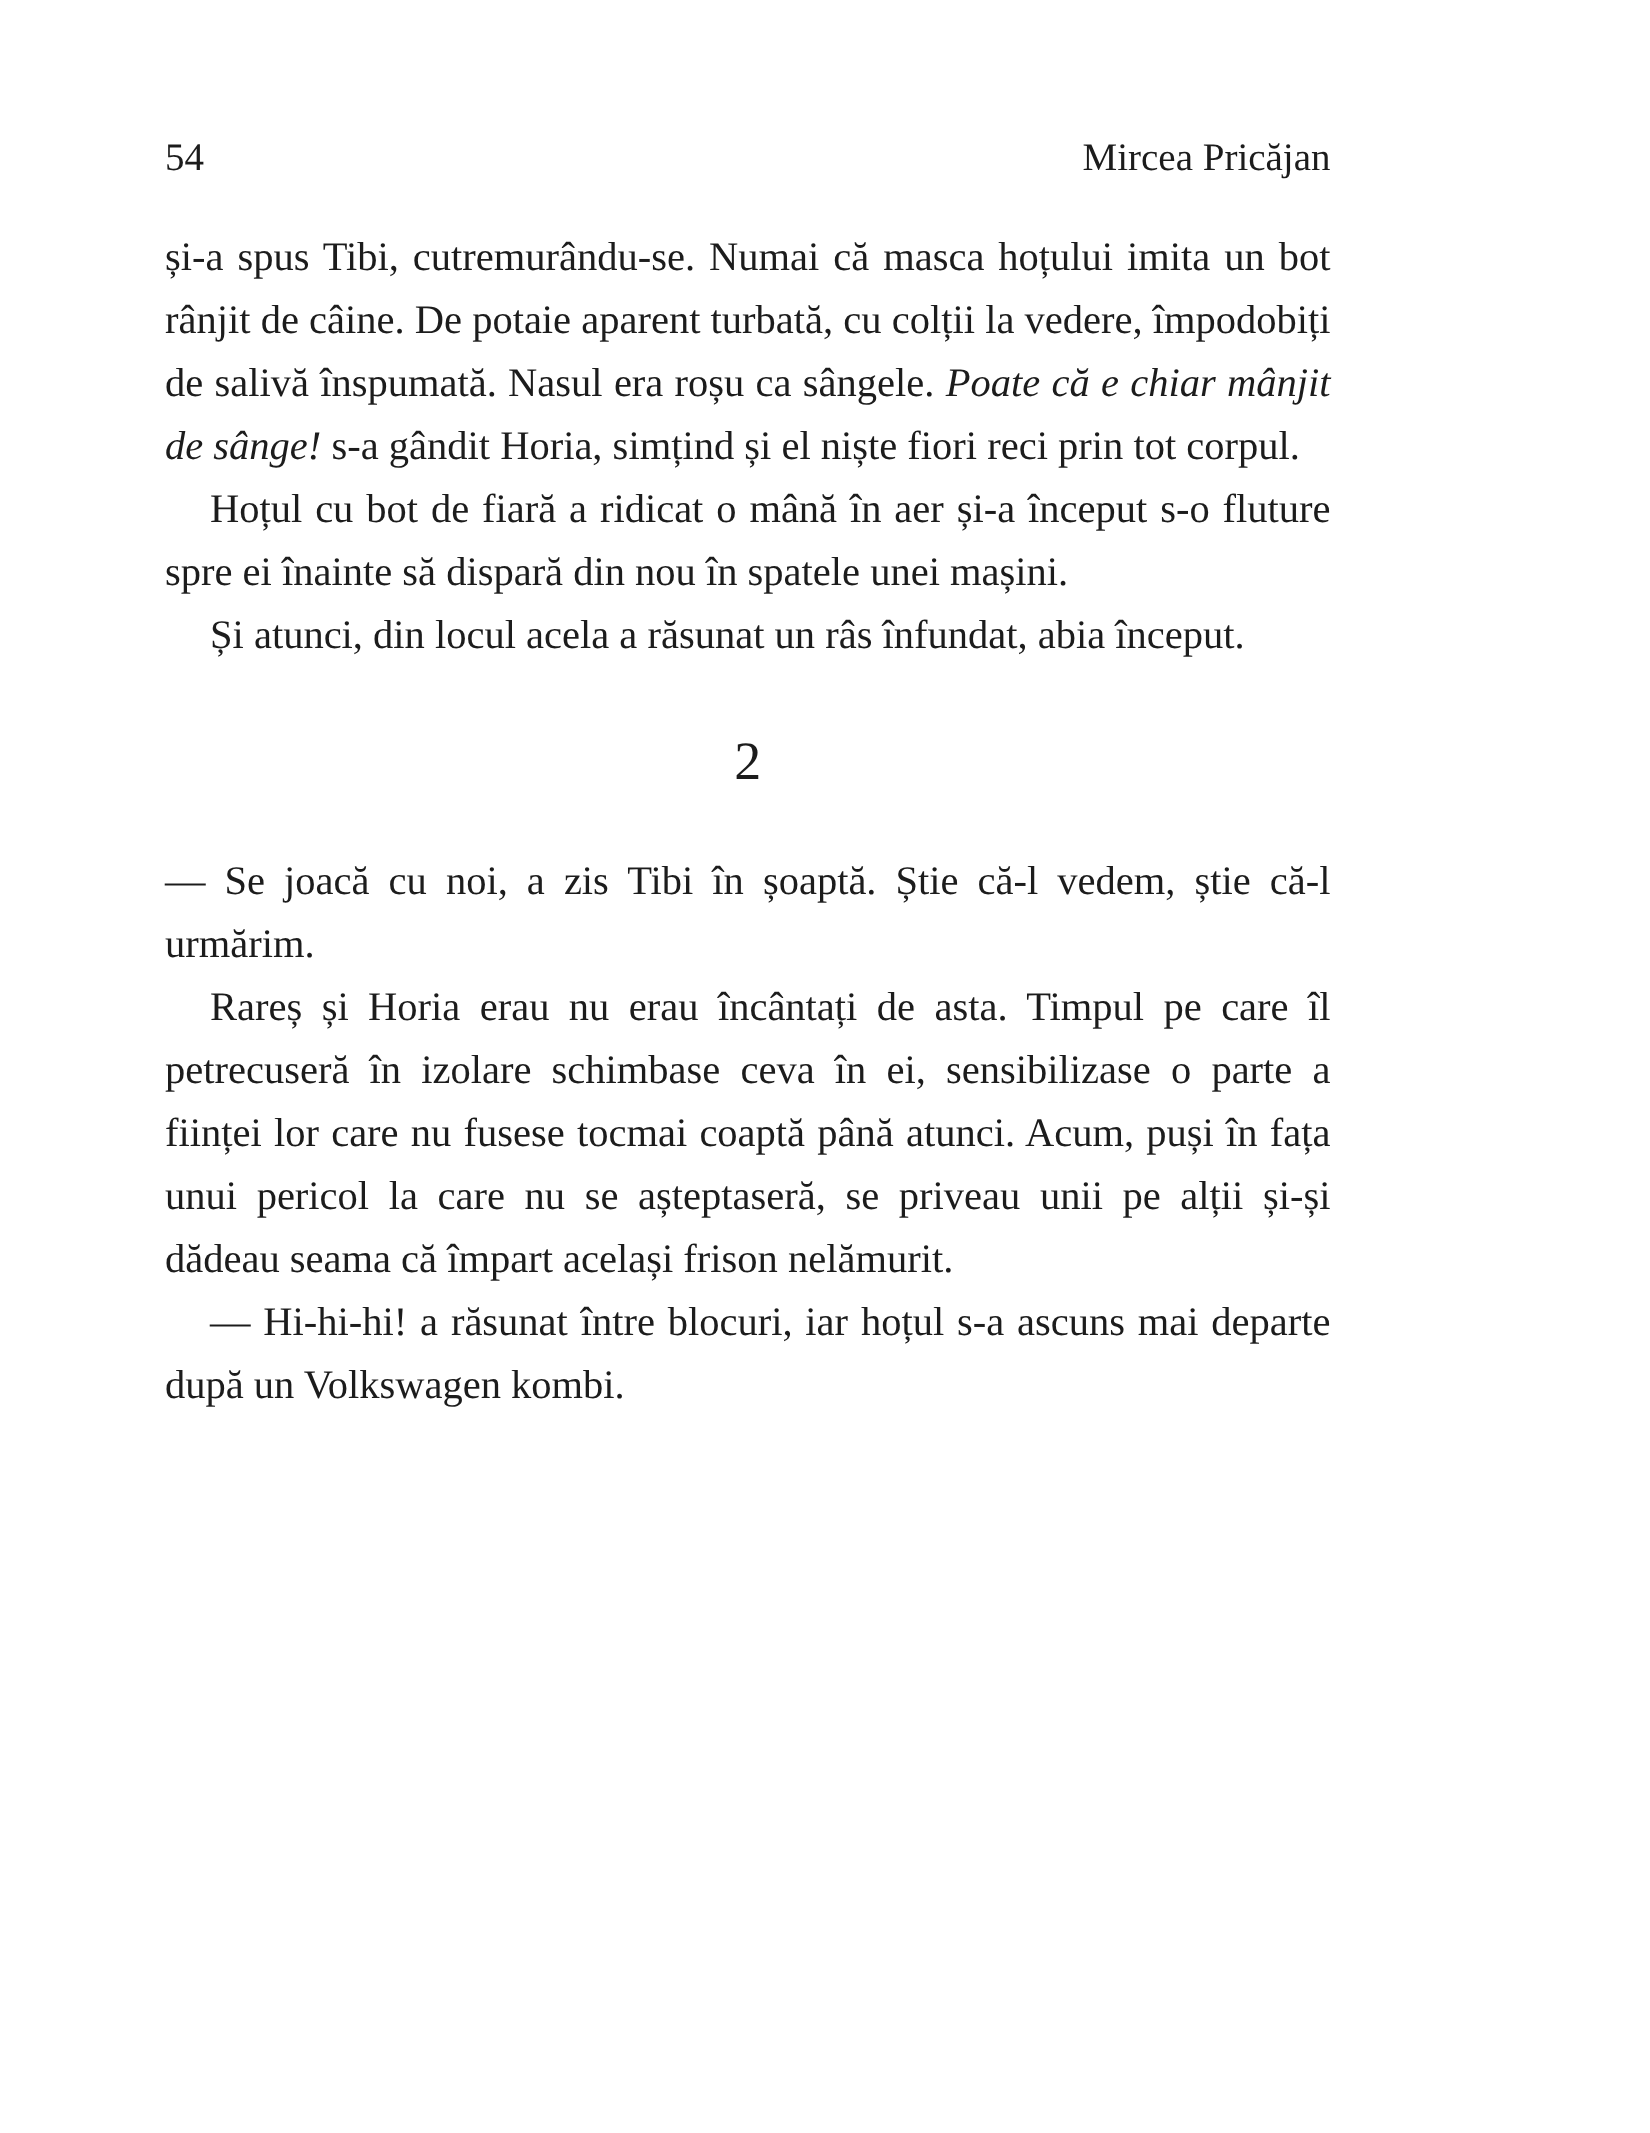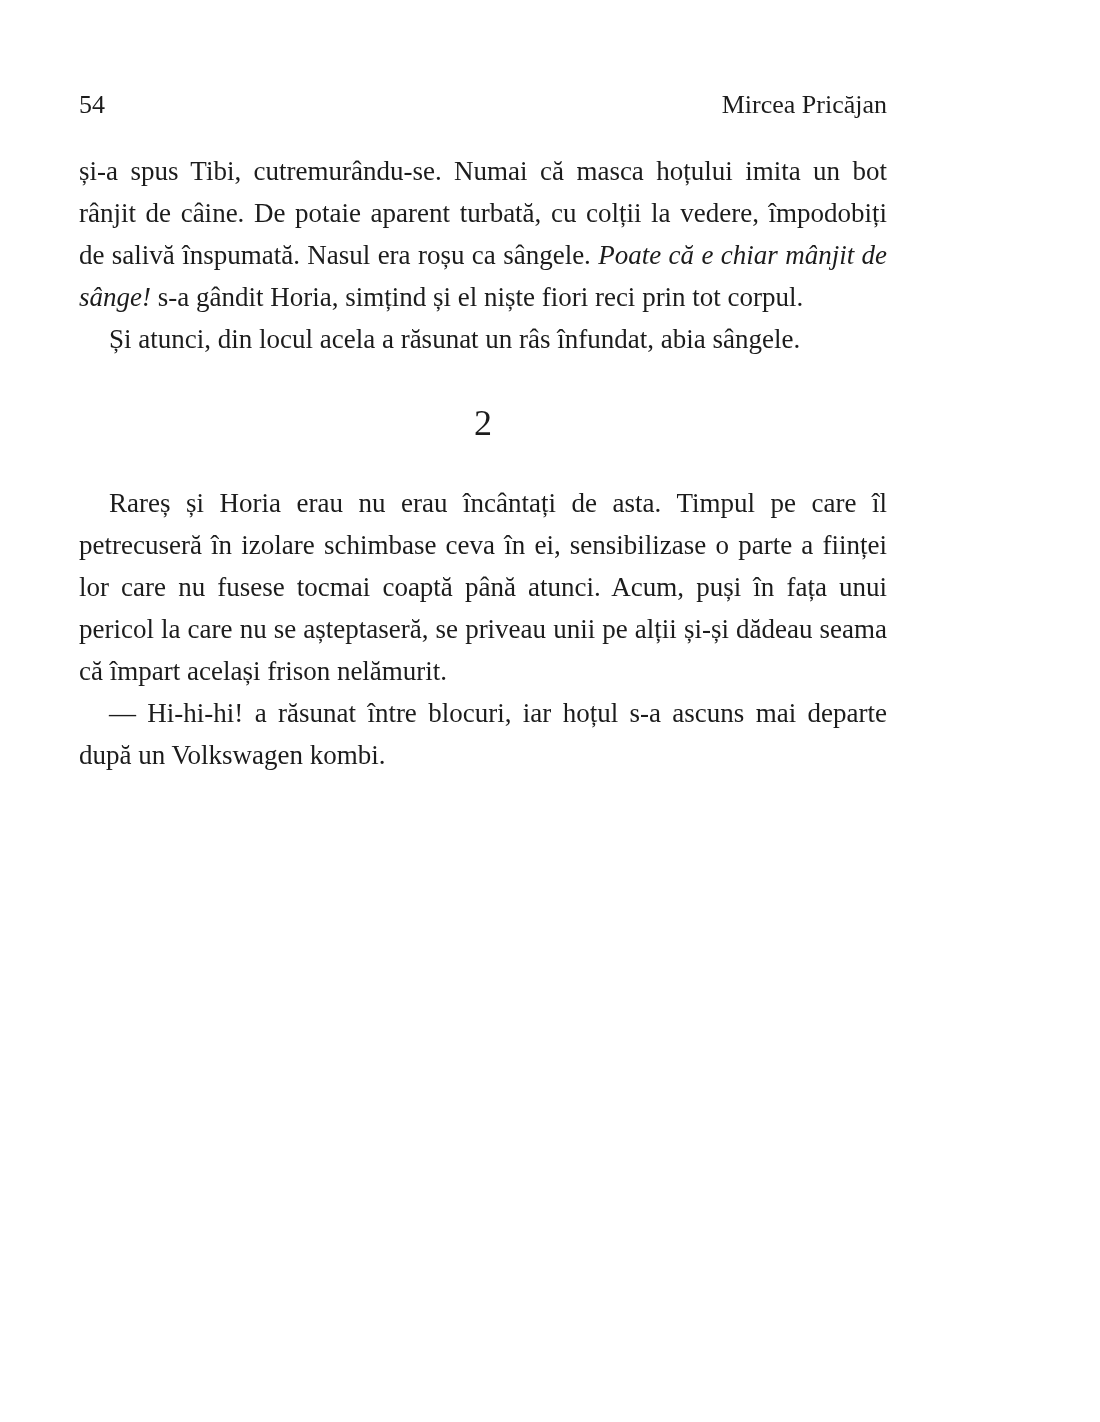--- a/index.html
+++ b/index.html
@@ -9,21 +9,21 @@
   }
   body {
     width: 1100px;
     height: 1422px;
     overflow: hidden;
   }
   .page {
     box-sizing: border-box;
     width: 1100px;
     height: 1422px;
-    padding: 90px 213px 40px 79px;
+    padding: 90px 213px 40px 110px;
     background: #ffffff;
     color: #1c1c1c;
     font-family: "Liberation Serif", "DejaVu Serif", serif;
   }
   .running-header {
     display: flex;
     justify-content: space-between;
     align-items: baseline;
     font-size: 26px;
     line-height: 30px;
@@ -66,25 +66,27 @@
 
   <header class="running-header">
     <span class="page-number">54</span>
     <span class="author">Mircea Pricăjan</span>
   </header>
 
   <main class="page-body">
 
     <p class="noindent"><span>și-a spus Tibi, cutremurându-se. Numai că masca hoțului imita un bot rânjit de câine. De potaie aparent turbată, cu colții la vedere, împodobiți de salivă înspumată. Nasul era roșu ca sângele. </span><em class="italic-phrase">Poate că e chiar mânjit de sânge!</em><span> s-a gândit Horia, simțind și el niște fiori reci prin tot corpul.</span></p>
 
+    <p>Hoțul cu bot de fiară a ridicat o mână în aer și-a început s-o fluture spre ei înainte să dispară din nou în spatele unei mașini.</p>
 
-    <p>Și atunci, din locul acela a răsunat un râs înfundat, abia sângele.</p>
+    <p>Și atunci, din locul acela a răsunat un râs înfundat, abia început.</p>
 
     <h2 class="chapter-number">2</h2>
 
+    <p class="noindent">— Se joacă cu noi, a zis Tibi în șoaptă. Știe că-l vedem, știe că-l urmărim.</p>
 
     <p>Rareș și Horia erau nu erau încântați de asta. Timpul pe care îl petrecuseră în izolare schimbase ceva în ei, sensibi­lizase o parte a ființei lor care nu fusese tocmai coaptă până atunci. Acum, puși în fața unui pericol la care nu se aștep­taseră, se priveau unii pe alții și-și dădeau seama că împart același frison nelămurit.</p>
 
 
     <p>— Hi-hi-hi! a răsunat între blocuri, iar hoțul s-a ascuns mai departe după un Volkswagen kombi.</p>
 
 
   </main>
 
 </div>

